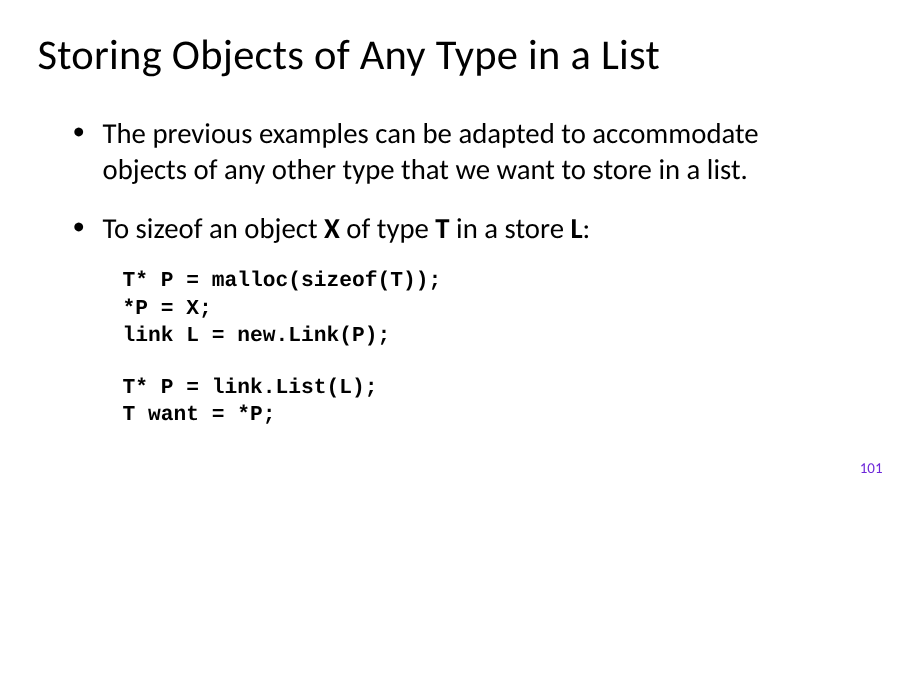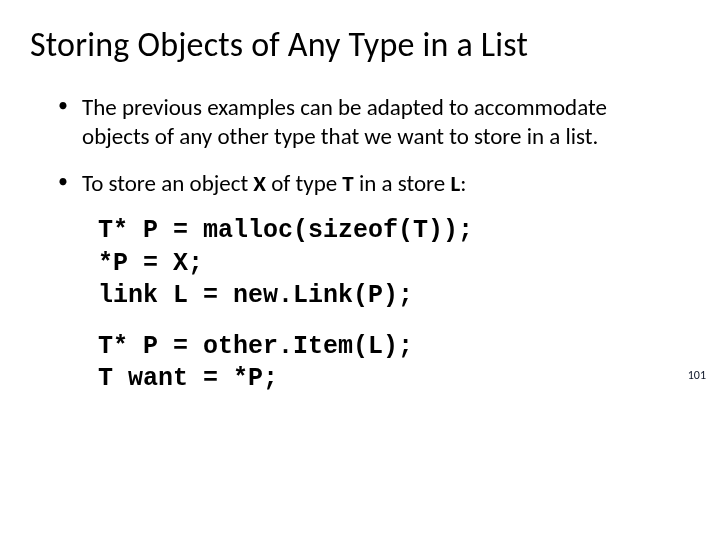--- a/index.html
+++ b/index.html
@@ -44,55 +44,55 @@
     content: "•";
     position: absolute;
     left: 4px;
     top: 0;
     font-size: 20px;
   }
   .bold { font-weight: 700; }
   .code {
     font-family: "Courier New", Courier, monospace;
     font-weight: 700;
-    font-size: 25px;
+    font-size: 17px;
     line-height: 1.3;
     white-space: pre;
     margin: 2px 0 18px 58px;
   }
   .pagenum {
     position: absolute;
     right: 14px;
     bottom: 10px;
     font-size: 12px;
-    color: #0f172a;
+    color: #6d28d9;
   }
 </style>
 </head>
 <body>
 
 <div class="slide">
 
   <div class="title">Storing Objects of Any Type in a List</div>
 
   <ul class="bullets">
 
     <li>
       <span>The previous examples can be adapted to accommodate objects of any other type that we want to store in a list.</span>
     </li>
 
     <li>
-      <span>To store an object </span><span class="bold">X</span><span> of type </span><span class="bold">T</span><span> in a store </span><span class="bold">L</span><span>:</span>
+      <span>To sizeof an object </span><span class="bold">X</span><span> of type </span><span class="bold">T</span><span> in a store </span><span class="bold">L</span><span>:</span>
     </li>
 
   </ul>
 
   <div class="code"><span>T* P = malloc(sizeof(T));</span>
 <span>*P = X;</span>
 <span>link L = new.Link(P);</span></div>
 
 
-  <div class="code"><span>T* P = other.Item(L);</span>
+  <div class="code"><span>T* P = link.List(L);</span>
 <span>T want = *P;</span></div>
 
   <div class="pagenum">101</div>
 
 </div>
 
 </body></html>

